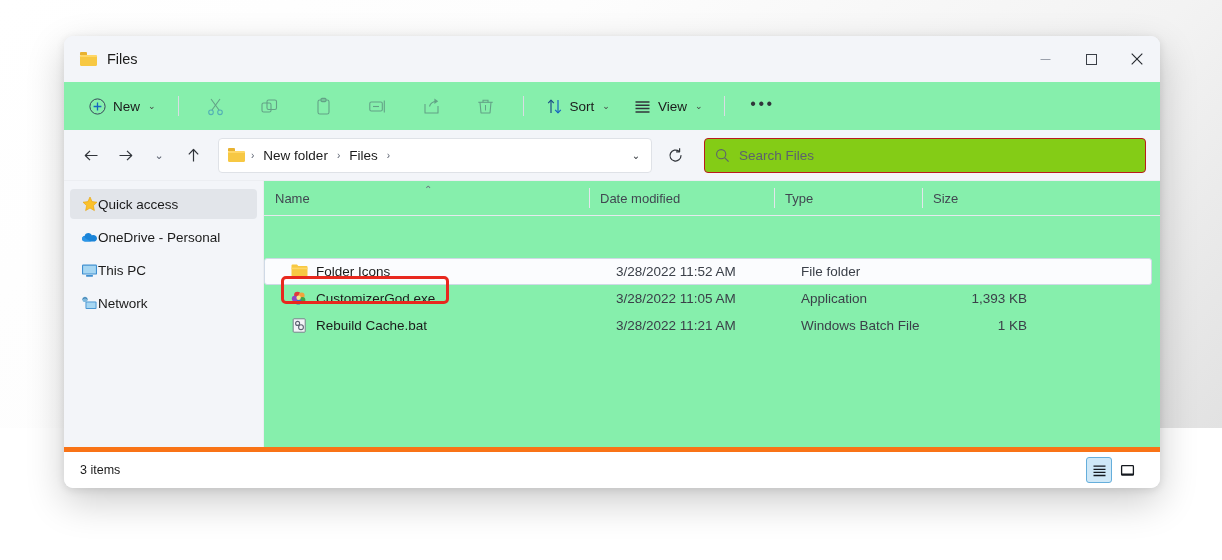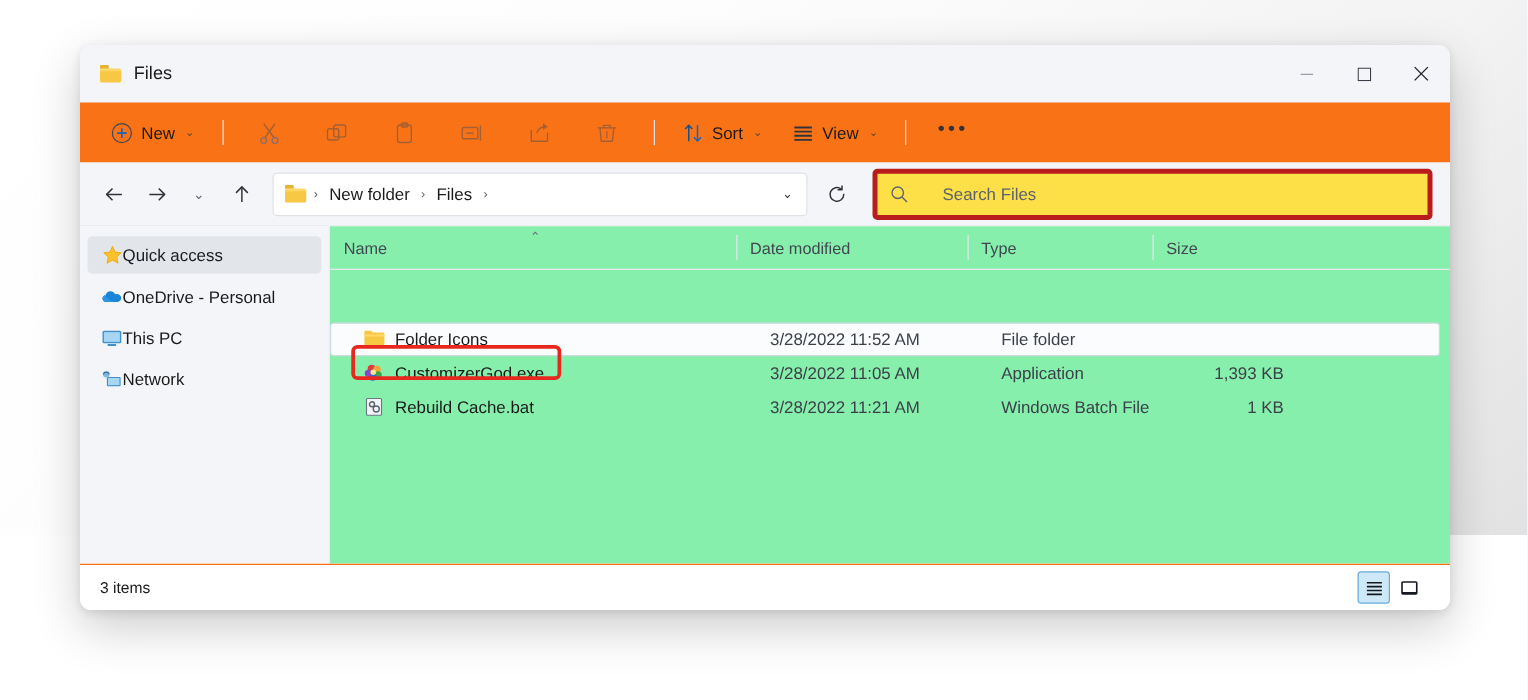--- a/index.html
+++ b/index.html
@@ -97,21 +97,21 @@
   }
 
   
   .toolbar {
     height: 48px;
     display: flex;
     align-items: center;
     padding: 0 14px;
     gap: 2px;
     flex: none;
-    background: #f97316;
+    background: #86efac;
   }
   .tbtn {
     height: 32px;
     min-width: 36px;
     border-radius: 5px;
     display: flex;
     align-items: center;
     justify-content: center;
     gap: 7px;
     padding: 0 8px;
@@ -197,27 +197,27 @@
     display: flex; align-items: center; justify-content: center;
     margin-left: 6px;
     border-radius: 5px;
     color: #30343a;
   }
 
   .searchbox {
     width: 420px;
     height: 33px;
     margin-left: 12px;
-    background: #fde047;
-    border: 4px solid #b91c1c;
+    background: #84cc16;
+    border: 1px solid #b91c1c;
     border-radius: 4px;
     display: flex;
     align-items: center;
     padding: 0 10px;
-    gap: 27px;
+    gap: 9px;
   }
   .search-ph {
     font-size: 13.5px;
     color: #5c626d;
   }
 
   
   .bodysplit {
     flex: 1;
     display: flex;
@@ -331,21 +331,21 @@
     padding-left: 0;
     color: #3b4049;
   }
   .file-ico { width: 17px; height: 17px; flex: none; position: relative; }
 
   
   .statusbar {
     height: 36px;
     flex: none;
     background: #ffffff;
-    border-top: 1px solid #f97316;
+    border-top: 5px solid #f97316;
     display: flex;
     align-items: center;
     padding: 0 20px 0 16px;
     font-size: 12.5px;
     color: #1b1b1b;
   }
   .status-spacer { flex: 1; }
   .viewtoggles { display: flex; gap: 2px; }
   .vtoggle {
     width: 24px; height: 24px;

